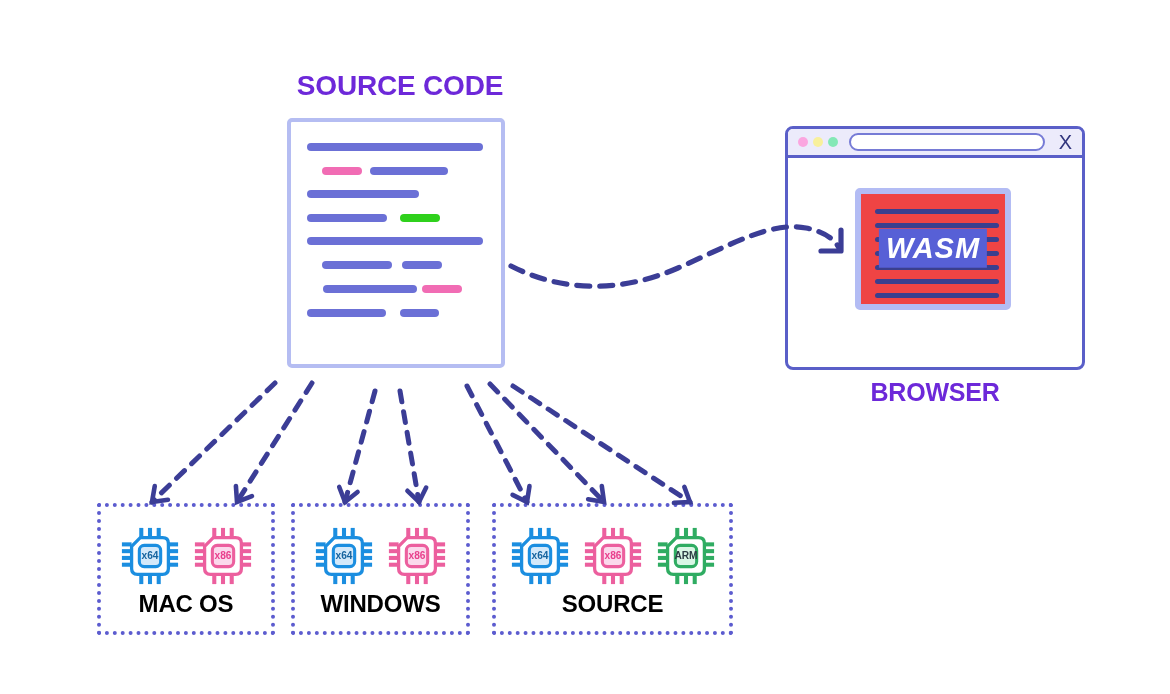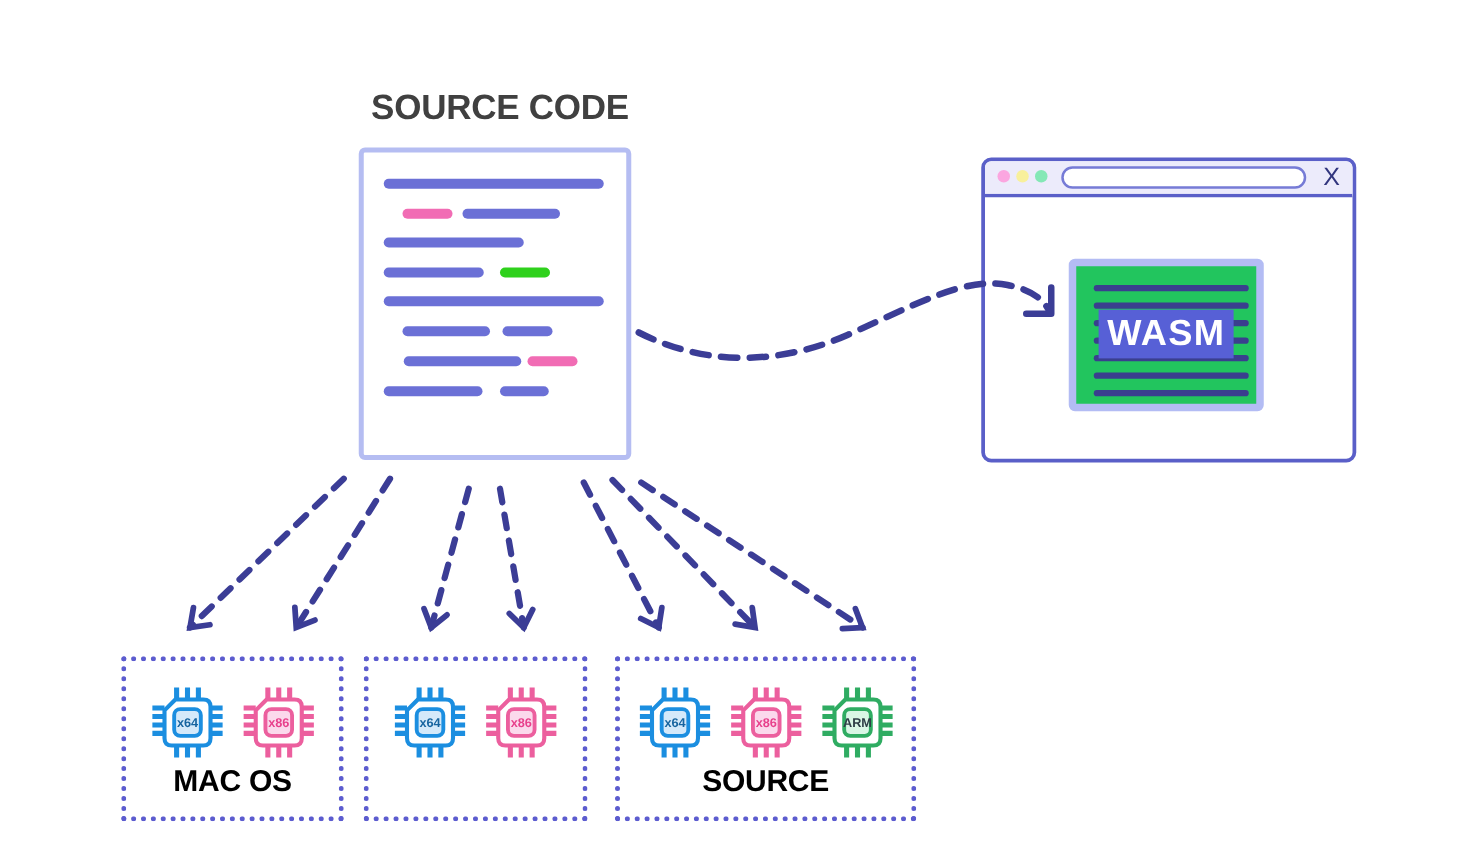--- a/index.html
+++ b/index.html
@@ -1,41 +1,41 @@
 <!DOCTYPE html>
 <html><head>
 <meta charset="utf-8">
 <style>
   html,body{margin:0;padding:0;background:#ffffff;}
   body{font-family:"Liberation Sans",sans-serif;}
   .canvas{position:relative;width:1170px;height:694px;background:#ffffff;overflow:hidden;}
 
-  .hdg{position:absolute;font-weight:700;color:#404040;letter-spacing:-0.2px;text-align:center;}
+  .hdg{position:absolute;font-weight:700;color:#6d28d9;letter-spacing:-0.2px;text-align:center;}
   .source-title{left:250px;top:70px;width:300px;font-size:28px;}
   .browser-title{left:785px;top:378px;width:300px;font-size:25px;}
 
   .source-box{position:absolute;left:287px;top:118px;width:218px;height:250px;
     background:#ffffff;border:4px solid #b5bdf2;border-radius:5px;box-sizing:border-box;}
   .seg{position:absolute;height:8px;border-radius:4px;}
 
   .browser{position:absolute;left:785px;top:126px;width:300px;height:244px;
     border:3px solid #5a5fc8;border-radius:8px;background:#ffffff;box-sizing:border-box;}
   .browser-bar{position:absolute;left:0;top:0;right:0;height:29px;background:#ecebfb;
     border-bottom:3px solid #5a5fc8;border-radius:5px 5px 0 0;display:flex;align-items:center;padding:0 10px;box-sizing:border-box;}
   .dot{width:10px;height:10px;border-radius:50%;margin-right:5px;display:inline-block;}
   .url-bar{flex:1;height:14px;margin:0 14px 0 6px;background:#ffffff;border:2px solid #767bd6;border-radius:9px;}
   .close-x{font-size:20px;font-weight:500;color:#32367e;line-height:1;}
 
-  .wasm-box{position:absolute;left:67px;top:78px;width:156px;height:122px;
-    background:#22c55e;border:6px solid #b3bcf4;border-radius:5px;box-sizing:border-box;}
+  .wasm-box{position:absolute;left:67px;top:59px;width:156px;height:122px;
+    background:#ef4444;border:6px solid #b3bcf4;border-radius:5px;box-sizing:border-box;font-style:italic;}
   .wasm-line{position:absolute;left:14px;width:124px;height:5px;border-radius:3px;background:#3a3f8e;}
   .wasm-label{position:absolute;left:50%;top:50%;transform:translate(-50%,-52%);
     background:#5760d6;padding:3px 7px;color:#ffffff;font-weight:700;font-size:29px;letter-spacing:1px;}
 
-  .platform{position:absolute;top:525px;height:132px;border:4px dotted #5c5ccf;border-radius:2px;
+  .platform{position:absolute;top:503px;height:132px;border:4px dotted #5c5ccf;border-radius:2px;
     box-sizing:border-box;display:flex;flex-direction:column;align-items:center;}
   .chip-row{display:flex;gap:11px;margin-top:18px;}
   .platform-label{font-weight:700;font-size:24px;color:#000000;letter-spacing:-0.2px;margin-top:3px;}
 
   svg.arrows{position:absolute;left:0;top:0;pointer-events:none;}
 </style>
 </head>
 <body>
 
 <div class="canvas">
@@ -70,20 +70,21 @@
         <div class="wasm-line" style="top:29px"></div>
         <div class="wasm-line" style="top:43px"></div>
         <div class="wasm-line" style="top:57px"></div>
         <div class="wasm-line" style="top:71px"></div>
         <div class="wasm-line" style="top:85px"></div>
         <div class="wasm-line" style="top:99px"></div>
         <span class="wasm-label">WASM</span>
       </div>
   </div>
 
+  <div class="hdg browser-title">BROWSER</div>
 
   <div id="platforms">
       <div class="platform" style="left:97px;width:178px">
         <div class="chip-row">
           <svg width="62" height="62" viewBox="0 0 64 64">
             <g stroke="#1b8ee0" stroke-width="4.2">
               <line x1="23" y1="3" x2="23" y2="13"></line>
               <line x1="23" y1="51" x2="23" y2="61"></line>
               <line x1="32" y1="3" x2="32" y2="13"></line>
               <line x1="32" y1="51" x2="32" y2="61"></line>
@@ -164,20 +165,21 @@
               <line x1="3" y1="34" x2="13" y2="34"></line>
               <line x1="51" y1="34" x2="61" y2="34"></line>
               <line x1="3" y1="41" x2="13" y2="41"></line>
               <line x1="51" y1="41" x2="61" y2="41"></line>
             </g>
             <path d="M 22 13 H 45 Q 51 13 51 19 V 45 Q 51 51 45 51 H 19 Q 13 51 13 45 V 22 Z" fill="#ffffff" stroke="#ec5f9e" stroke-width="3.4" stroke-linejoin="round"></path>
             <rect x="21" y="21" width="22" height="22" rx="5" fill="#fbd9ec" stroke="#ec5f9e" stroke-width="3.2"></rect>
             <text x="32" y="35.5" text-anchor="middle" font-family="&quot;Liberation Sans&quot;,sans-serif" font-size="10.5" font-weight="bold" fill="#e8408c">x86</text>
           </svg>
         </div>
+        <div class="platform-label">WINDOWS</div>
       </div>
       <div class="platform" style="left:492px;width:241px">
         <div class="chip-row">
           <svg width="62" height="62" viewBox="0 0 64 64">
             <g stroke="#1b8ee0" stroke-width="4.2">
               <line x1="23" y1="3" x2="23" y2="13"></line>
               <line x1="23" y1="51" x2="23" y2="61"></line>
               <line x1="32" y1="3" x2="32" y2="13"></line>
               <line x1="32" y1="51" x2="32" y2="61"></line>
               <line x1="41" y1="3" x2="41" y2="13"></line>

